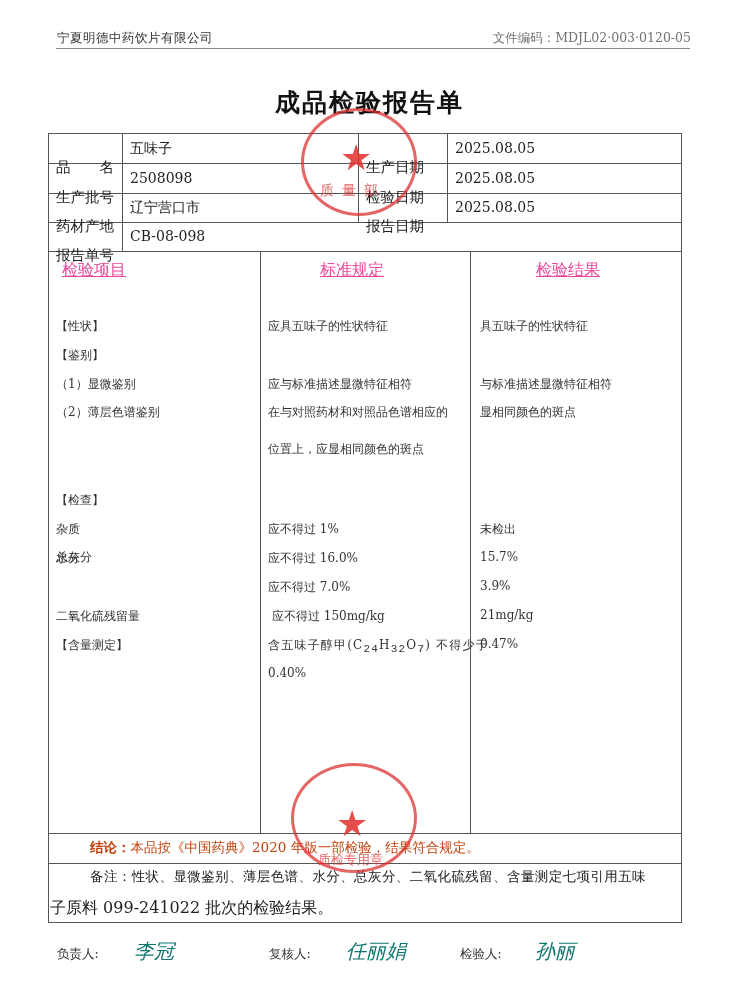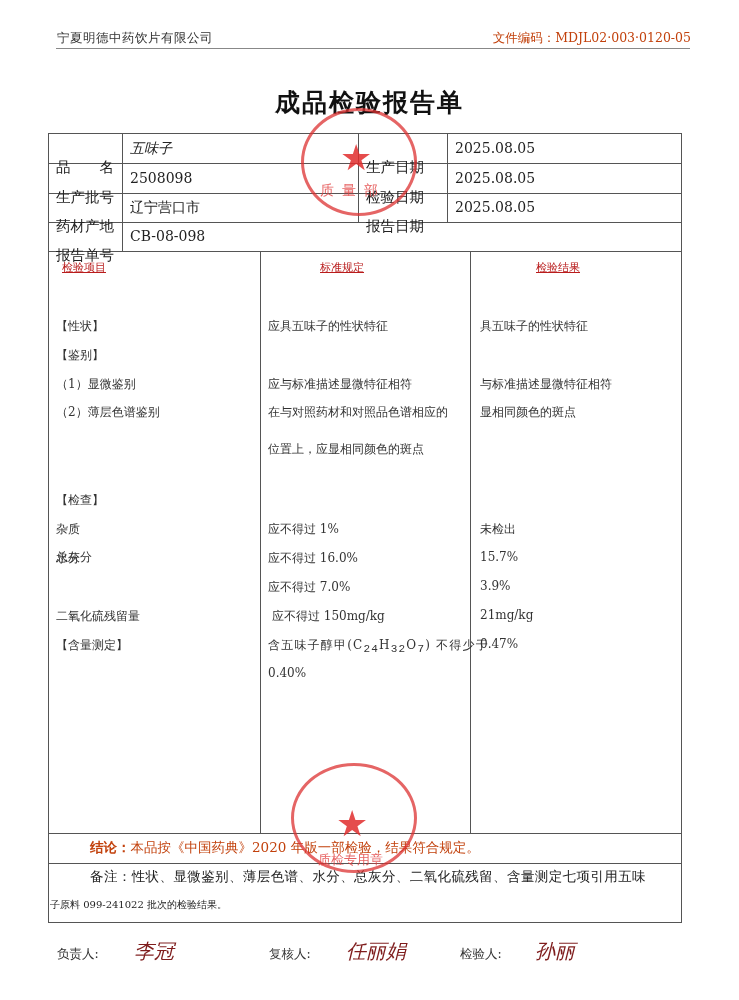--- a/index.html
+++ b/index.html
@@ -1,43 +1,43 @@
 <!DOCTYPE html>
 <html><head>
   <meta charset="utf-8">
   <style>
     * { margin: 0; padding: 0; box-sizing: border-box; }
     html, body { width: 739px; height: 1000px; background: #ffffff; overflow: hidden; }
     body { position: relative; font-family: "DejaVu Serif", "Liberation Serif", serif; color: #222; }
 
     .hdr-left { position: absolute; left: 57px; top: 30px; font-size: 12.5px; color: #333; letter-spacing: 0.5px; }
-    .hdr-right { position: absolute; right: 48px; top: 30px; font-size: 12.5px; color: #c2410c; }
+    .hdr-right { position: absolute; right: 48px; top: 30px; font-size: 12.5px; color: #737373; }
     .hdr-rule { position: absolute; left: 56px; top: 48px; width: 634px; height: 1px; background: #888; }
 
     .title { position: absolute; left: 0; width: 739px; top: 86px; text-align: center; font-size: 25px; font-weight: bold; color: #111; letter-spacing: 2px; font-family: "DejaVu Sans", sans-serif; }
 
     .frame { position: absolute; left: 48px; top: 133px; width: 634px; height: 790px; border: 1.5px solid #555; }
 
     .hl { position: absolute; height: 1px; background: #555; }
     .vl { position: absolute; width: 1px; background: #555; }
 
     .cell { position: absolute; font-size: 14px; color: #222; white-space: nowrap; }
     .lab { font-size: 14.5px; margin-top: 18px; }
 
-    .colhead { position: absolute; top: 260px; font-size: 11px; text-decoration: underline; color: #b91c1c; }
+    .colhead { position: absolute; top: 260px; font-size: 16px; text-decoration: underline; color: #ec4899; }
 
     .item { position: absolute; font-size: 12px; color: #333; white-space: nowrap; }
 
     .conclusion { position: absolute; left: 90px; top: 839px; font-size: 13.5px; color: #c2410c; }
     .conclusion b { font-weight: bold; }
     .remark1 { position: absolute; left: 90px; top: 868px; font-size: 13.5px; color: #222; letter-spacing: 0.4px; }
-    .remark2 { position: absolute; left: 50px; top: 898px; font-size: 10px; color: #222; }
+    .remark2 { position: absolute; left: 50px; top: 898px; font-size: 16px; color: #222; }
 
     .sig-label { position: absolute; top: 946px; font-size: 12.5px; color: #333; }
-    .sig { position: absolute; top: 938px; font-family: "DejaVu Serif", serif; font-style: italic; font-size: 20px; color: #7f1d1d; }
+    .sig { position: absolute; top: 938px; font-family: "DejaVu Serif", serif; font-style: italic; font-size: 20px; color: #0f766e; }
 
     .stamp { position: absolute; border-radius: 50%; border: 3px solid rgba(220,50,50,0.75); }
     .stamp-star { position: absolute; color: rgba(225,45,45,0.85); font-size: 36px; line-height: 1; }
     .stamp-text { position: absolute; color: rgba(225,60,60,0.8); font-size: 14px; }
     .sub { font-size: 11px; vertical-align: sub; font-family: Liberation Mono, monospace; }
   </style>
 </head>
 <body>
 
 <div class="hdr-left">宁夏明德中药饮片有限公司</div>
@@ -55,21 +55,21 @@
 <div class="hl" style="left:48px;top:833px;width:634px;"></div>
 <div class="hl" style="left:48px;top:863px;width:634px;"></div>
 
 <div class="vl" style="left:122px;top:133px;height:118px;"></div>
 <div class="vl" style="left:358px;top:133px;height:89px;"></div>
 <div class="vl" style="left:447px;top:133px;height:89px;"></div>
 <div class="vl" style="left:260px;top:251px;height:582px;"></div>
 <div class="vl" style="left:470px;top:251px;height:582px;"></div>
 
 <div class="cell lab" style="left:56px;top:140px;">品　　名</div>
-<div class="cell" style="left:130px;top:140px;font-style:italic;">五味子</div>
+<div class="cell" style="left:130px;top:140px;">五味子</div>
 <div class="cell lab" style="left:56px;top:170px;">生产批号</div>
 <div class="cell" style="left:130px;top:170px;">2508098</div>
 <div class="cell lab" style="left:56px;top:199px;">药材产地</div>
 <div class="cell" style="left:130px;top:199px;">辽宁营口市</div>
 <div class="cell lab" style="left:56px;top:228px;">报告单号</div>
 <div class="cell" style="left:130px;top:228px;">CB-08-098</div>
 
 <div class="cell lab" style="left:366px;top:140px;">生产日期</div>
 <div class="cell" style="left:455px;top:140px;">2025.08.05</div>
 <div class="cell lab" style="left:366px;top:170px;">检验日期</div>

